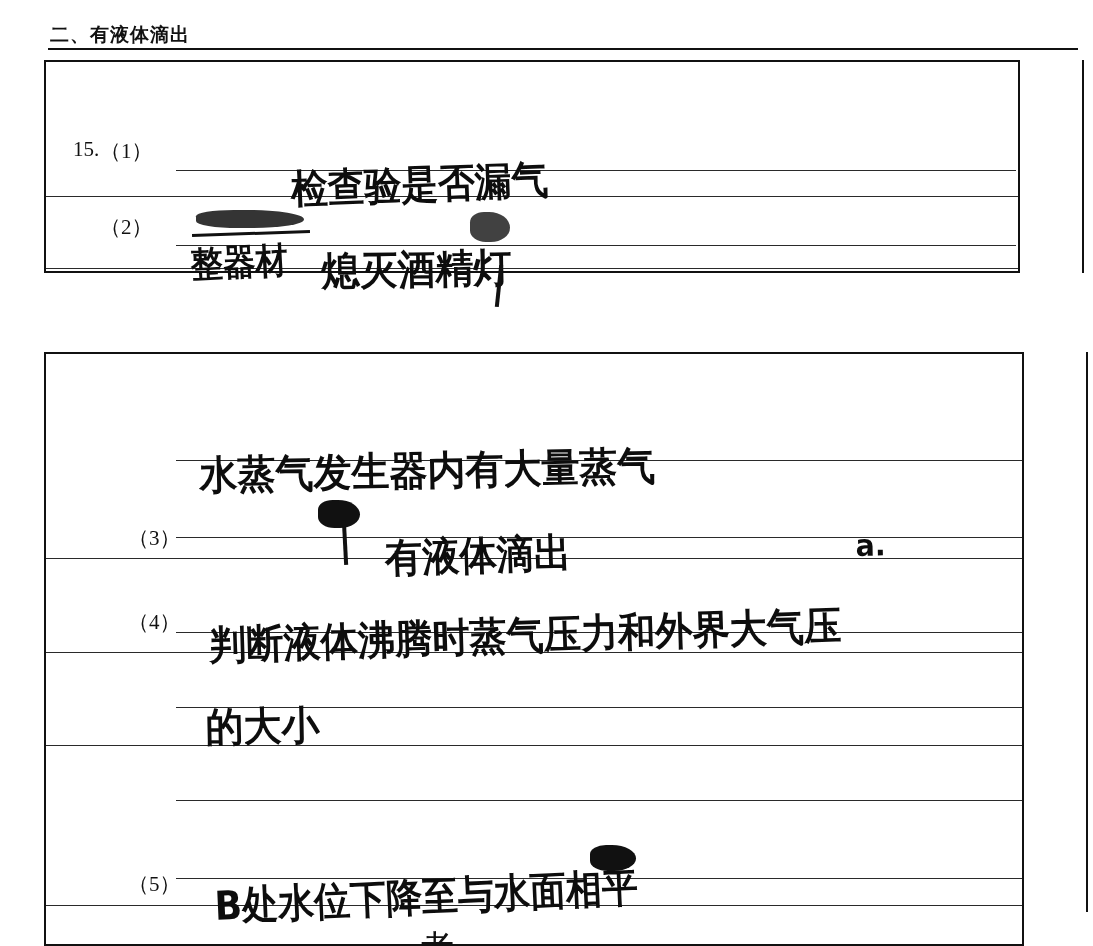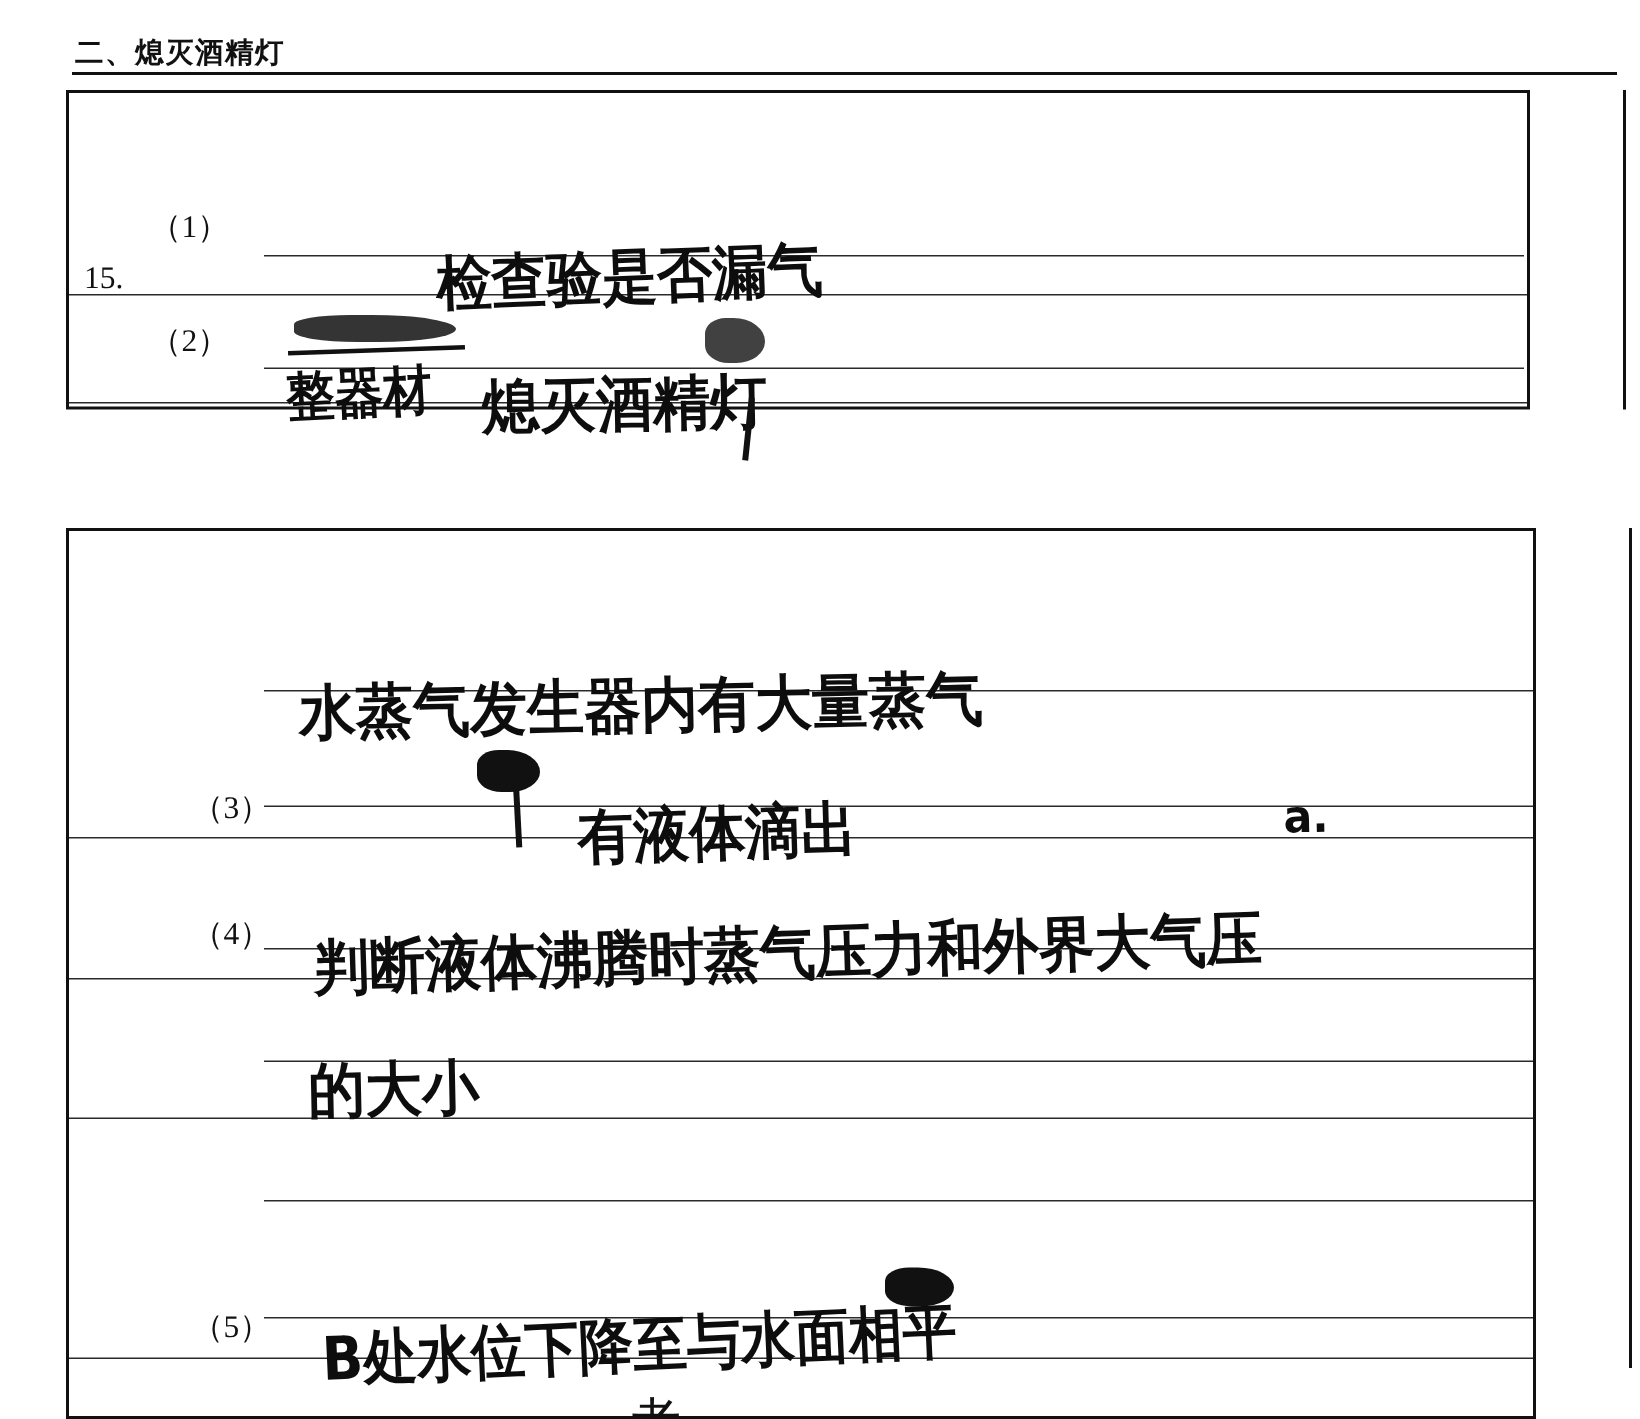--- a/index.html
+++ b/index.html
@@ -110,32 +110,32 @@
     left: 420px;
     top: 925px;
     font-family: "DejaVu Sans", sans-serif;
     font-size: 34px;
     color: #111;
   }
 </style>
 </head>
 <body>
 
-<div id="section-heading">二、熄灭酒精灯</div>
+<div id="section-heading">二、有液体滴出</div>
 <div id="heading-underline"></div>
 
 <div class="answer-box" id="box-1"></div>
 <div class="margin-mark" id="margin-mark-1"></div>
 
 <div class="rule" style="left:176px; top:170px; width:840px;"></div>
 <div class="rule" style="left:46px;  top:196px; width:972px;"></div>
 <div class="rule" style="left:176px; top:245px; width:840px;"></div>
 <div class="rule" style="left:46px;  top:268px; width:972px;"></div>
 
-<div class="qlabel" style="left:56px; top:137px;margin-top:36px;">15.</div>
+<div class="qlabel" style="left:73px; top:137px;">15.</div>
 <div class="qlabel" style="left:100px; top:137px;">（1）</div>
 <div class="qlabel" style="left:100px; top:213px;">（2）</div>
 
 <div class="hand big s1" style="left:292px; top:162px;">检查验是否漏气</div>
 
 <div class="hand mid s3" style="left:192px; top:241px;">整器材</div>
 <div class="hand big s2" style="left:322px; top:244px;">熄灭酒精灯</div>
 
 <div class="blob" style="left:196px; top:210px; width:108px; height:18px; opacity:0.85;"></div>
 <div class="stroke" style="left:192px; top:232px; width:118px; transform:rotate(-2deg);"></div>

